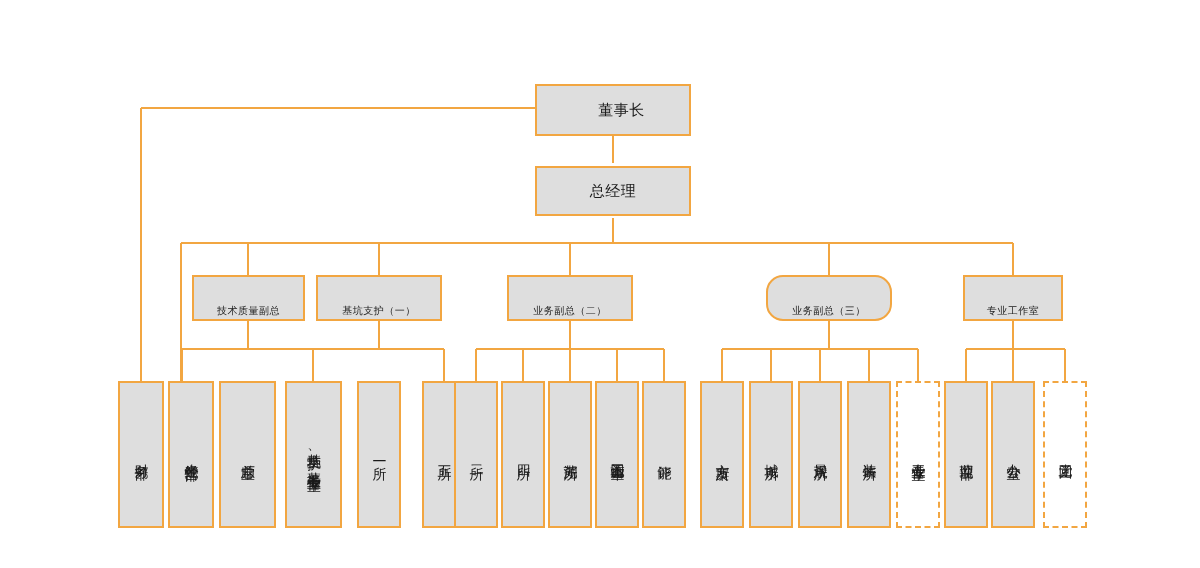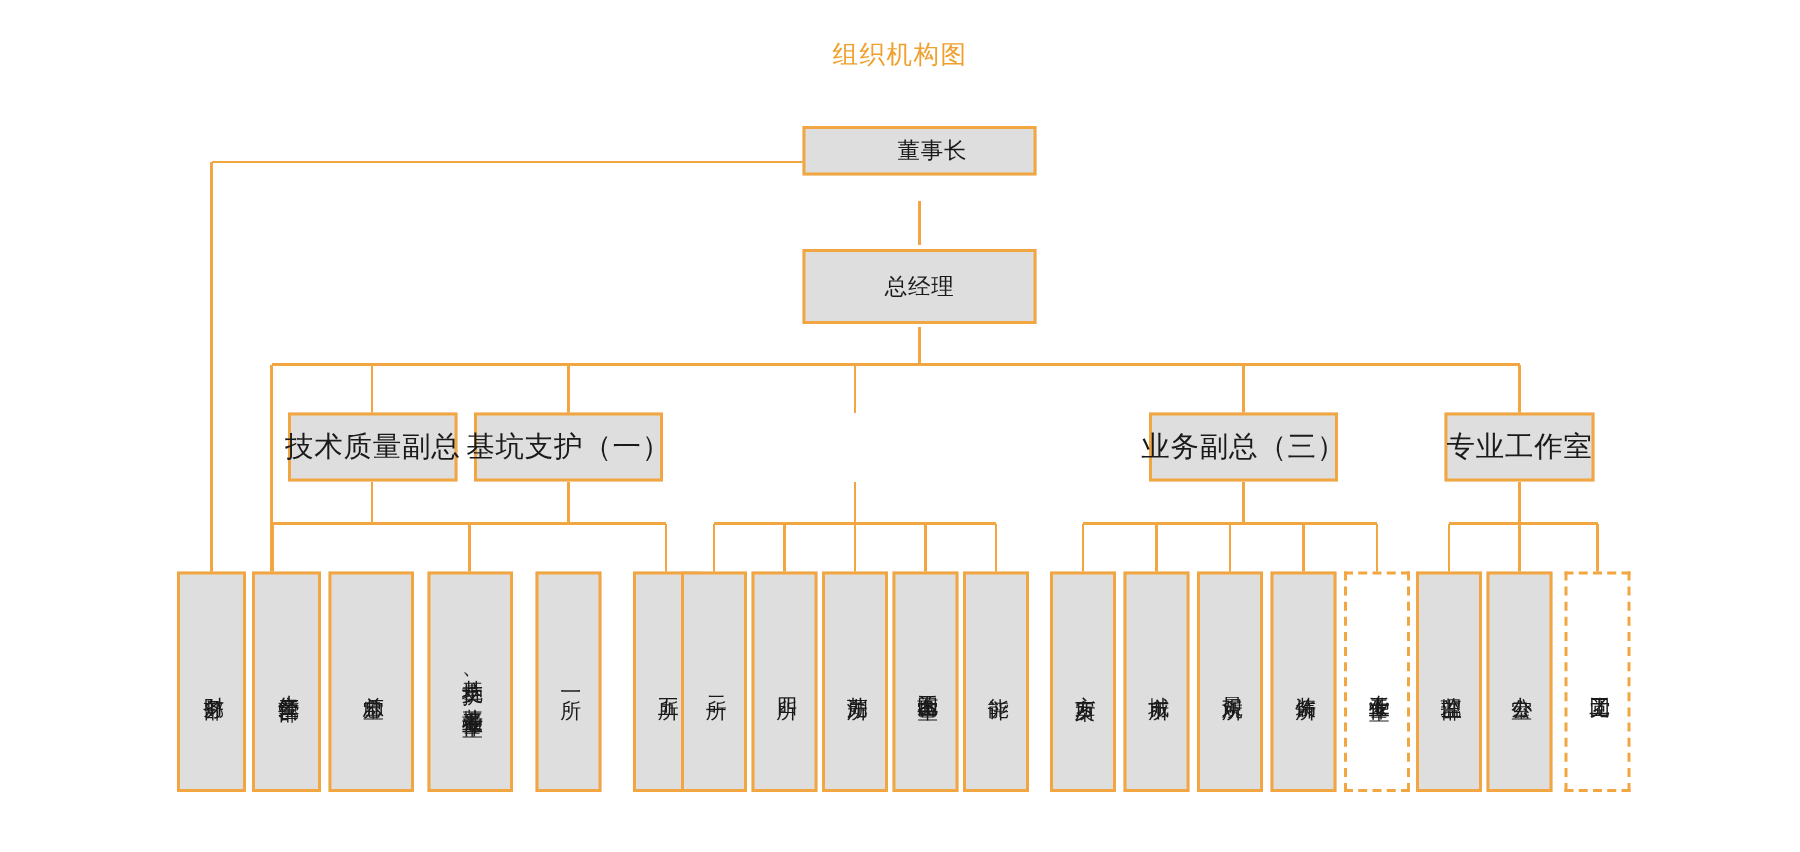--- a/index.html
+++ b/index.html
@@ -73,28 +73,27 @@
   }
   .node.vert .label {
     writing-mode: vertical-rl;
     text-orientation: upright;
     line-height: 1.28;
     letter-spacing: 1px;
     white-space: normal;
     max-height: 138px;
   }
   .node.lvl1 { font-size: 15px; }
-  .node.lvl2 { font-size: 19px; }
+  .node.lvl2 { font-size: 10px; align-items: flex-end; }
 </style>
 </head>
 <body>
 
 <div id="canvas">
 
-  <div id="chart-title">组织机构图</div>
 
   <svg id="connectors" viewBox="0 0 1200 568" xmlns="http://www.w3.org/2000/svg">
     <g stroke="#F2A641" stroke-width="1.6" fill="none" shape-rendering="crispEdges">
 
       <line x1="613" y1="134" x2="613" y2="163"></line>
 
       <line x1="613" y1="218" x2="613" y2="243"></line>
 
       <line x1="181" y1="243" x2="1013" y2="243"></line>
 
@@ -135,38 +134,41 @@
       <line x1="918" y1="349" x2="918" y2="381"></line>
 
       <line x1="1013" y1="321" x2="1013" y2="349"></line>
       <line x1="966" y1="349" x2="1065" y2="349"></line>
       <line x1="966" y1="349" x2="966" y2="381"></line>
       <line x1="1013" y1="349" x2="1013" y2="381"></line>
       <line x1="1065" y1="349" x2="1065" y2="381"></line>
     </g>
   </svg>
 
-  <div class="node horiz lvl1" style="left:535px; top:84px; width:156px; height:33px;padding-left:17px;">
+  <div class="node horiz lvl1" style="left:535px; top:84px; width:156px; height:52px;padding-left:17px;">
     <span class="label">董事长</span>
   </div>
 
   <div class="node horiz lvl1" style="left:535px; top:166px; width:156px; height:50px;">
     <span class="label">总经理</span>
   </div>
 
   <div class="node horiz lvl2" style="left:192px; top:275px; width:113px; height:46px;">
     <span class="label">技术质量副总</span>
   </div>
 
   <div class="node horiz lvl2" style="left:316px; top:275px; width:126px; height:46px;">
     <span class="label">基坑支护（一）</span>
   </div>
 
-
-  <div class="node horiz lvl2" style="left:766px; top:275px; width:126px; height:46px;">
+  <div class="node horiz lvl2" style="left:507px; top:275px; width:126px; height:46px;">
+    <span class="label">业务副总（二）</span>
+  </div>
+
+  <div class="node horiz lvl2" style="left:766px; top:275px; width:126px; height:46px;border-radius:17px;">
     <span class="label">业务副总（三）</span>
   </div>
 
   <div class="node horiz lvl2" style="left:963px; top:275px; width:100px; height:46px;">
     <span class="label">专业工作室</span>
   </div>
 
   <div class="node vert" style="left:118px; top:381px; width:46px; height:147px;">
     <span class="label">财务部</span>
   </div>

